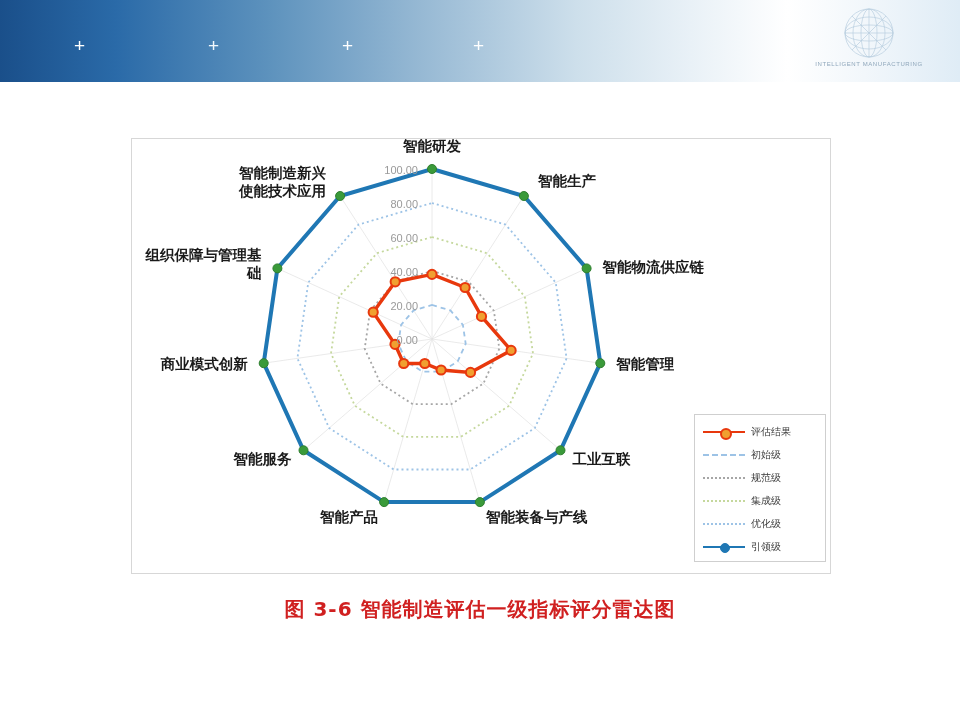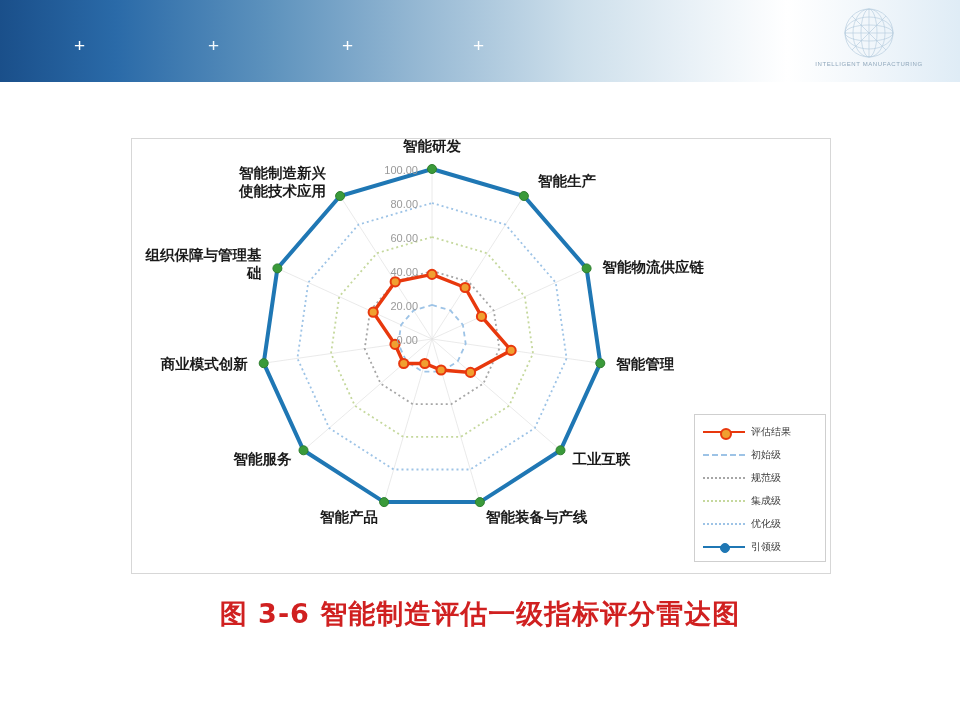--- a/index.html
+++ b/index.html
@@ -111,21 +111,21 @@
     border-radius: 50%;
   }
 
   
   .caption {
     position: absolute;
     left: 0; top: 596px;
     width: 960px;
     text-align: center;
     color: #d02020;
-    font-size: 27px;
+    font-size: 20px;
     font-weight: bold;
     font-family: "DejaVu Sans", "Liberation Sans", sans-serif;
     letter-spacing: 1px;
   }
 
   .axis-label {
     font-family: "DejaVu Sans", "Liberation Sans", sans-serif;
     font-size: 14.5px;
     font-weight: bold;
     fill: #1a1a1a;

